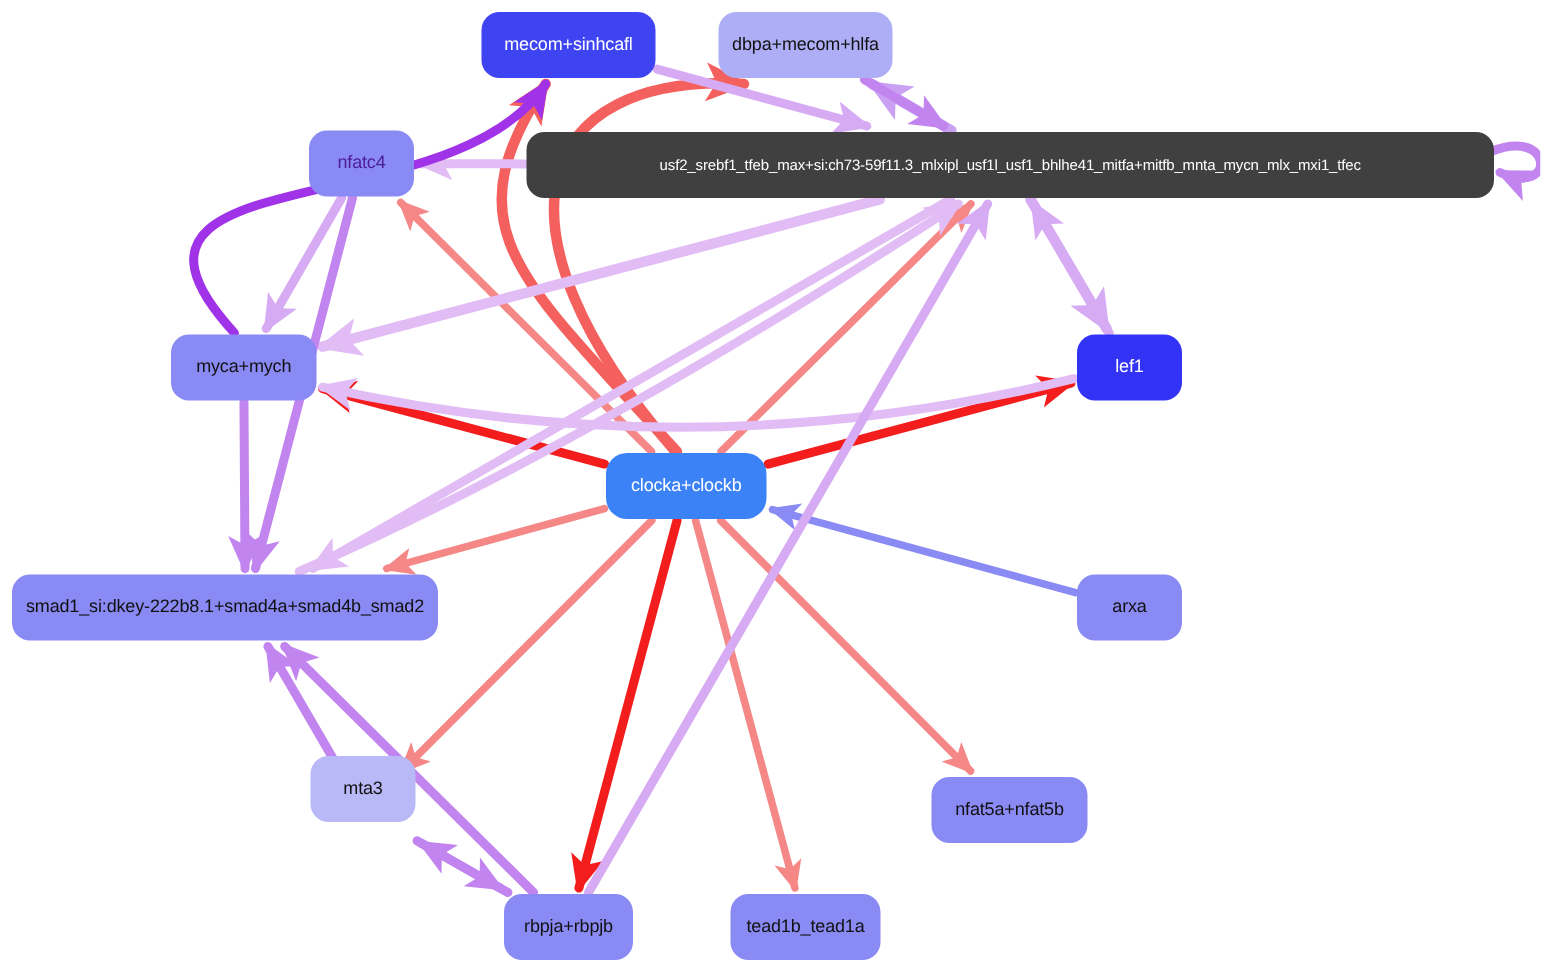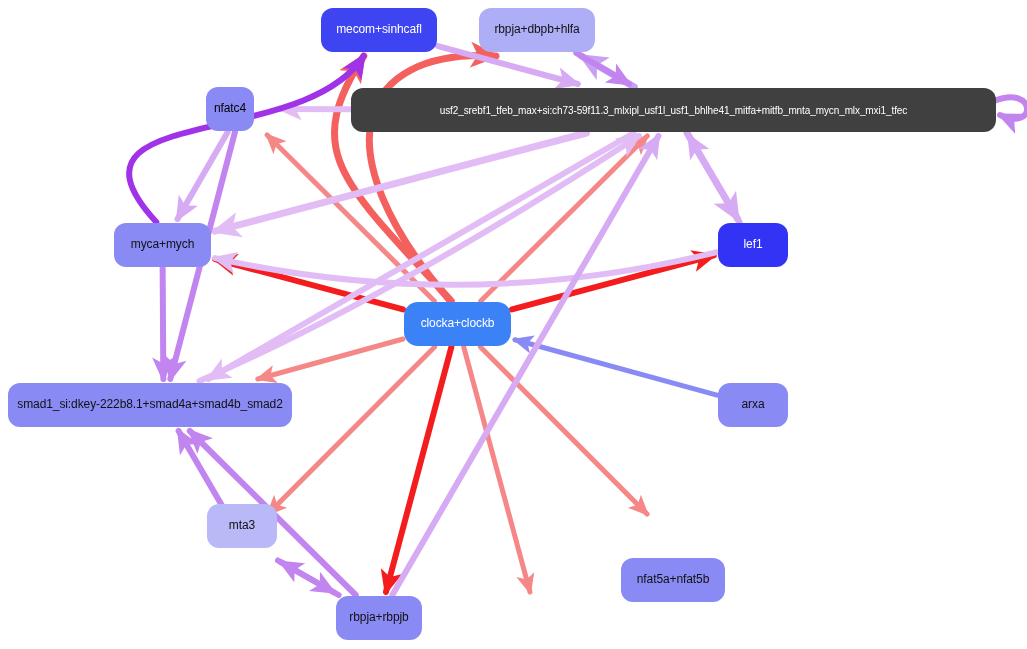--- a/index.html
+++ b/index.html
@@ -112,47 +112,50 @@
         <path d="M 576.24375 53 L 629.1375 84" fill="none" stroke="#c285ef" stroke-width="6" stroke-linecap="round" marker-end="url(#ah-c285ef)"></path>
         <path d="M 438 46.02716468590832 L 577.7875 84" fill="none" stroke="#d7aaf4" stroke-width="6" stroke-linecap="round" marker-end="url(#ah-d7aaf4)"></path>
       </g>
   </svg>
 
   <div id="node-layer">
       <div class="node" style="left: 321px; top: 8px; width: 116px; height: 44px; background: rgb(63, 68, 242); color: rgb(255, 255, 255);">
         <span>mecom+sinhcafl</span>
       </div>
       <div class="node" style="left: 479px; top: 8px; width: 116px; height: 44px; background: rgb(174, 174, 247); color: rgb(17, 17, 17);">
-        <span>rbpja+dbpb+hlfa</span>
+        <span>dbpa+mecom+hlfa</span>
       </div>
       <div class="node" style="left: 351px; top: 88px; width: 645px; height: 44px; background: #404040; color: rgb(255, 255, 255); font-size: 10px;">
         <span>usf2_srebf1_tfeb_max+si:ch73-59f11.3_mlxipl_usf1l_usf1_bhlhe41_mitfa+mitfb_mnta_mycn_mlx_mxi1_tfec</span>
       </div>
-      <div class="node" style="left: 206px; top: 87px; width: 48px; height: 44px; background: rgb(138, 138, 245); color: #000000;">
+      <div class="node" style="left: 206px; top: 87px; width: 70px; height: 44px; background: rgb(138, 138, 245); color: #4c1d95;">
         <span>nfatc4</span>
       </div>
       <div class="node" style="left: 114px; top: 223px; width: 97px; height: 44px; background: rgb(138, 138, 245); color: rgb(17, 17, 17);">
         <span>myca+mych</span>
       </div>
       <div class="node" style="left: 718px; top: 223px; width: 70px; height: 44px; background: rgb(51, 51, 245); color: rgb(255, 255, 255);">
         <span>lef1</span>
       </div>
       <div class="node" style="left: 404px; top: 302px; width: 107px; height: 44px; background: #3b82f6; color: rgb(255, 255, 255); border-radius: 14px;">
         <span>clocka+clockb</span>
       </div>
       <div class="node" style="left: 8px; top: 383px; width: 284px; height: 44px; background: rgb(138, 138, 245); color: rgb(17, 17, 17);">
         <span>smad1_si:dkey-222b8.1+smad4a+smad4b_smad2</span>
       </div>
       <div class="node" style="left: 718px; top: 383px; width: 70px; height: 44px; background: rgb(138, 138, 245); color: rgb(17, 17, 17);">
         <span>arxa</span>
       </div>
       <div class="node" style="left: 207px; top: 504px; width: 70px; height: 44px; background: rgb(185, 185, 248); color: rgb(17, 17, 17);">
         <span>mta3</span>
       </div>
-      <div class="node" style="left: 621px; top: 518px; width: 104px; height: 44px; background: rgb(138, 138, 245); color: rgb(17, 17, 17); margin-top: 40px;">
+      <div class="node" style="left: 621px; top: 518px; width: 104px; height: 44px; background: rgb(138, 138, 245); color: rgb(17, 17, 17);">
         <span>nfat5a+nfat5b</span>
       </div>
       <div class="node" style="left: 336px; top: 596px; width: 86px; height: 44px; background: rgb(138, 138, 245); color: rgb(17, 17, 17);">
         <span>rbpja+rbpjb</span>
+      </div>
+      <div class="node" style="left: 487px; top: 596px; width: 100px; height: 44px; background: rgb(138, 138, 245); color: rgb(17, 17, 17);">
+        <span>tead1b_tead1a</span>
       </div>
     </div>
 
 </div>
 
 </body></html>

